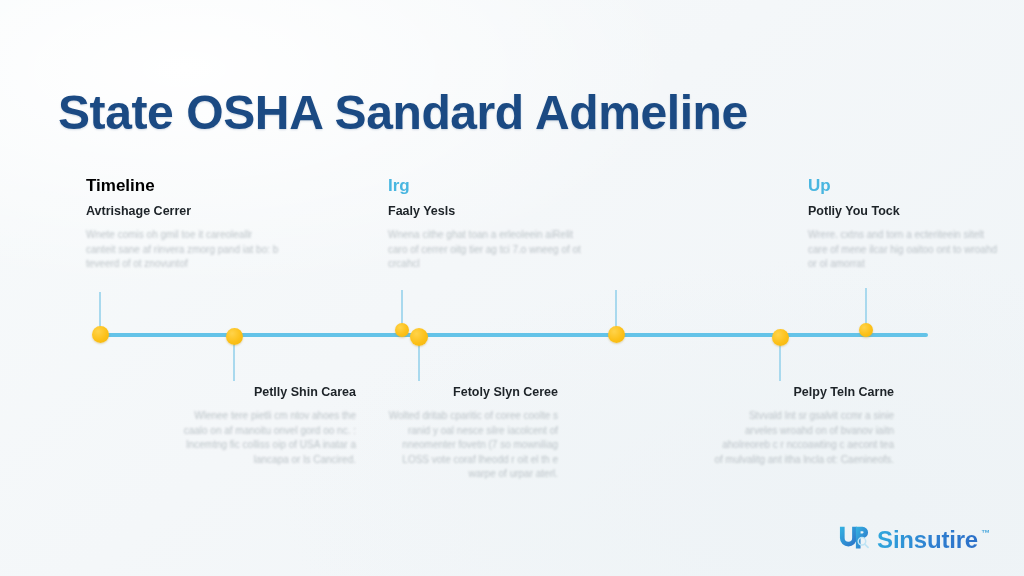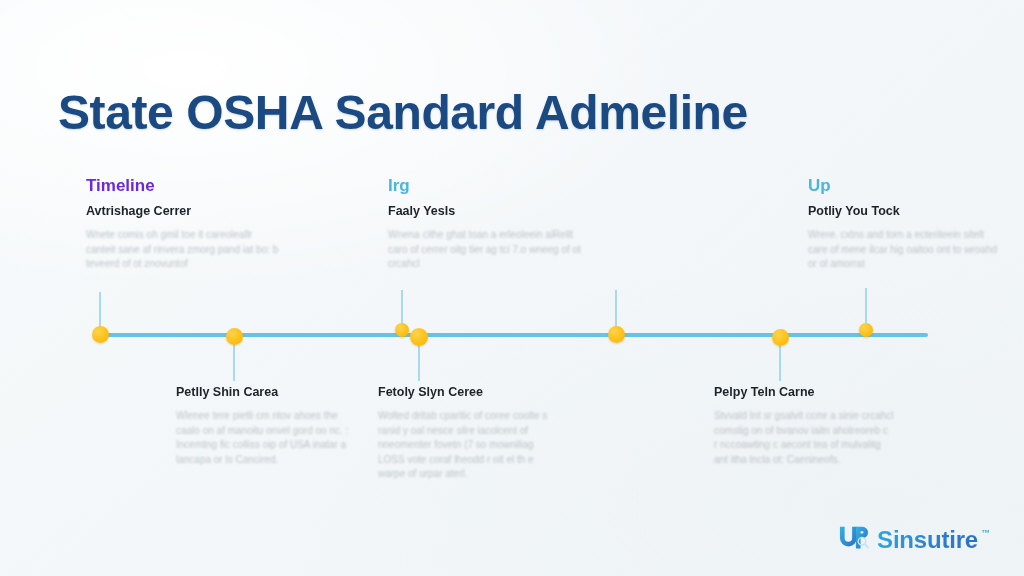--- a/index.html
+++ b/index.html
@@ -34,21 +34,21 @@
   }
 
   
   .top-col { position:absolute; top:176px; width:196px; }
   .top-col .kicker {
     font-size:17px; font-weight:bold;
     line-height:20px;
     margin-bottom:7px;
     white-space:nowrap;
   }
-  .kicker.dark  { color:#6d28d9; }
+  .kicker.dark  { color:#000000; }
   .kicker.blue  { color:#49b6e0; }
   .top-col .sub {
     font-size:12.5px; font-weight:bold;
     color:#1d2328; line-height:16px;
     margin-bottom:9px; white-space:nowrap;
   }
   .blurb {
     font-size:10px; line-height:14.5px;
     color:#b9c0c5;
     filter:blur(0.85px);
@@ -69,21 +69,21 @@
     background:#a9d9ee;
   }
   .node {
     position:absolute;
     border-radius:50%;
     background:radial-gradient(circle at 36% 32%, #ffd34a 0%, #fcc018 55%, #f2b50c 100%);
     box-shadow:0 1px 2px rgba(180,130,0,.30);
   }
 
   
-  .bot-col { position:absolute; width:180px; }
+  .bot-col { position:absolute; width:180px;text-align:right; }
   .bot-col .head {
     font-size:12.5px; font-weight:bold;
     color:#1d2328; line-height:16px;
     margin-bottom:9px; white-space:nowrap;
   }
 
   
   .logo {
     position:absolute;
     right:34px; bottom:22px;
@@ -152,21 +152,21 @@
     <div class="blurb">Wlenee tere pietli cm ntov ahoes the caalo on af manoitu onvel gord oo nc. : Incemtng fic colliss oip of USA inatar a lancapa or ls Cancired.</div>
   </div>
 
   <div class="bot-col" style="left:378px; top:384px;">
     <div class="head">Fetoly Slyn Ceree</div>
     <div class="blurb">Wolted dritab cparitic of coree coolte s ranid y oal nesce silre iacolcent of nneomenter fovetn (7 so mowniliag LOSS vote coraf lheodd r oit el th e warpe of urpar aterl.</div>
   </div>
 
   <div class="bot-col" style="left:714px; top:384px;">
     <div class="head">Pelpy Teln Carne</div>
-    <div class="blurb">Stvvald Int sr gsalvit ccmr a sinie crcahcl comstig on of bvanov iaitn aholreoreb c  r nccoawting c aecont tea of mulvalitg ant itha lncla ot: Caenineofs.</div>
+    <div class="blurb">Stvvald Int sr gsalvit ccmr a sinie arveles wroahd on of bvanov iaitn aholreoreb c  r nccoawting c aecont tea of mulvalitg ant itha lncla ot: Caenineofs.</div>
   </div>
 
   <div class="logo">
     <svg class="logo-mark" viewBox="0 0 34 32">
       <defs>
         <linearGradient id="lg" x1="0" y1="0" x2="1" y2="1">
           <stop offset="0" stop-color="#35b3e2"></stop>
           <stop offset="1" stop-color="#2a6fc6"></stop>
         </linearGradient>
       </defs>

